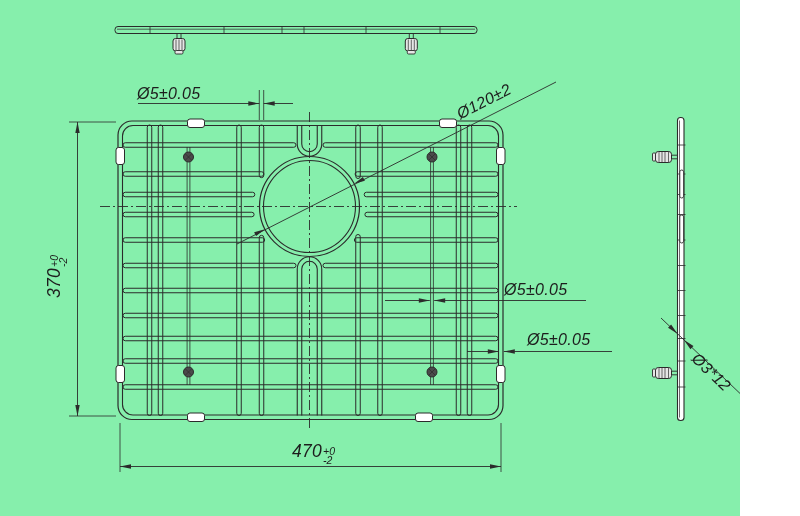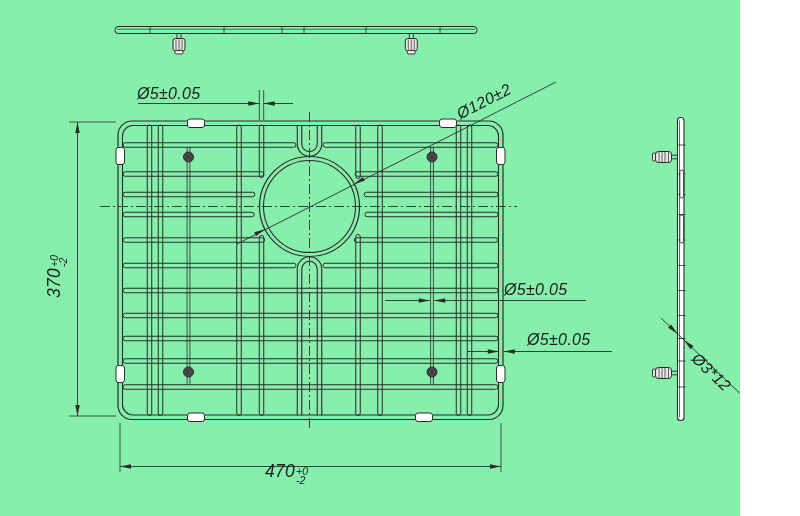--- a/index.html
+++ b/index.html
@@ -176,19 +176,19 @@
 
   <div class="lbl rot-leg" style="left:701px;top:349px;">Ø3*12</div>
 
   <div class="lbl lbl-big rot-ccw90" style="left:44px;top:298px;">
     <span>370</span><span class="tol">
         <span>+0</span>
         <span>-2</span>
       </span>
   </div>
 
-  <div class="lbl lbl-big" style="left:265px;top:441px;margin-top:20px;">
+  <div class="lbl lbl-big" style="left:292px;top:441px;">
     <span>470</span><span class="tol">
         <span>+0</span>
         <span>-2</span>
       </span>
   </div>
 </div>
 
 </body></html>

